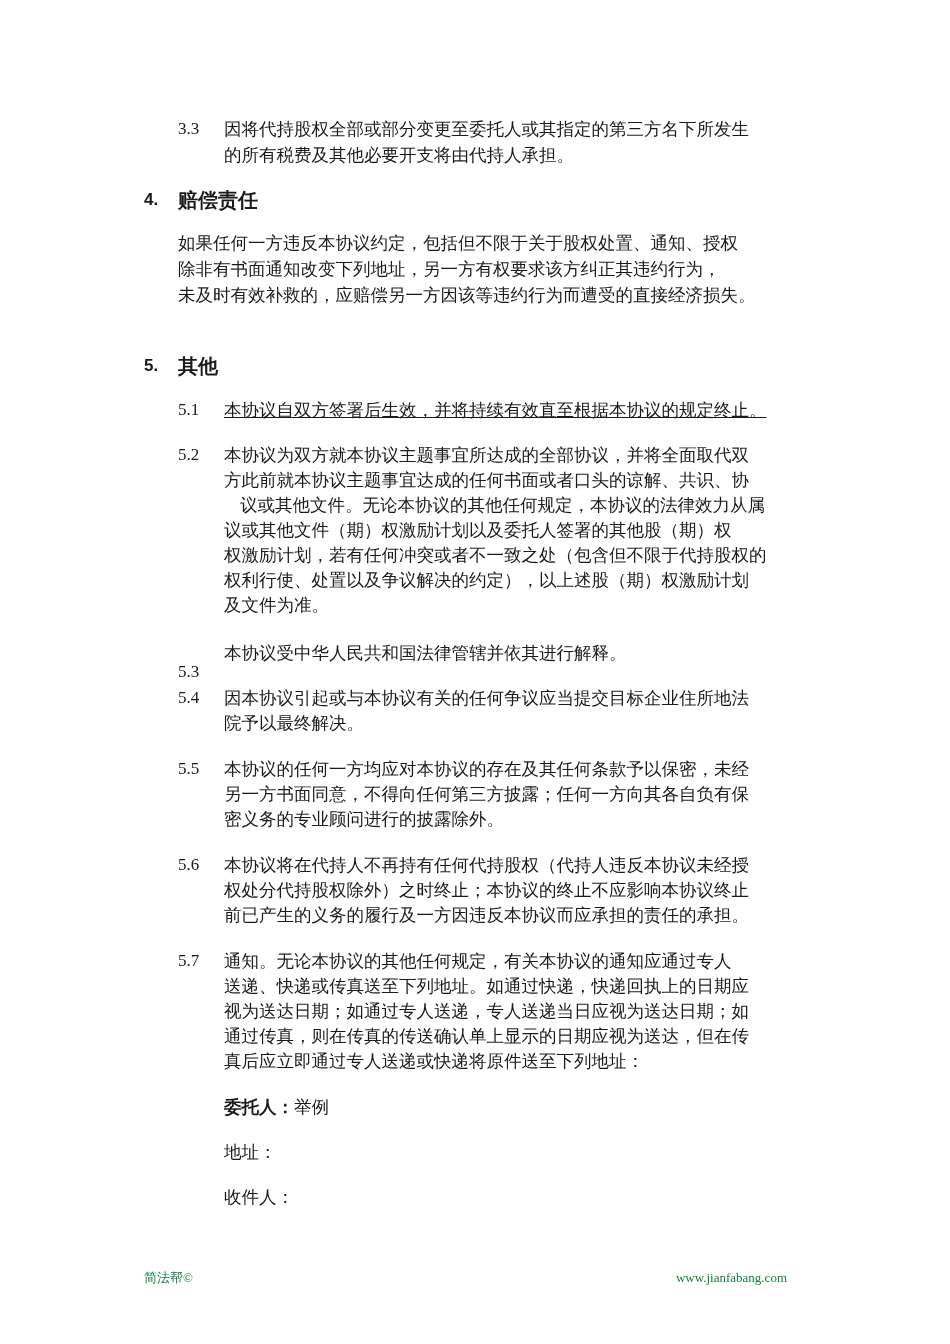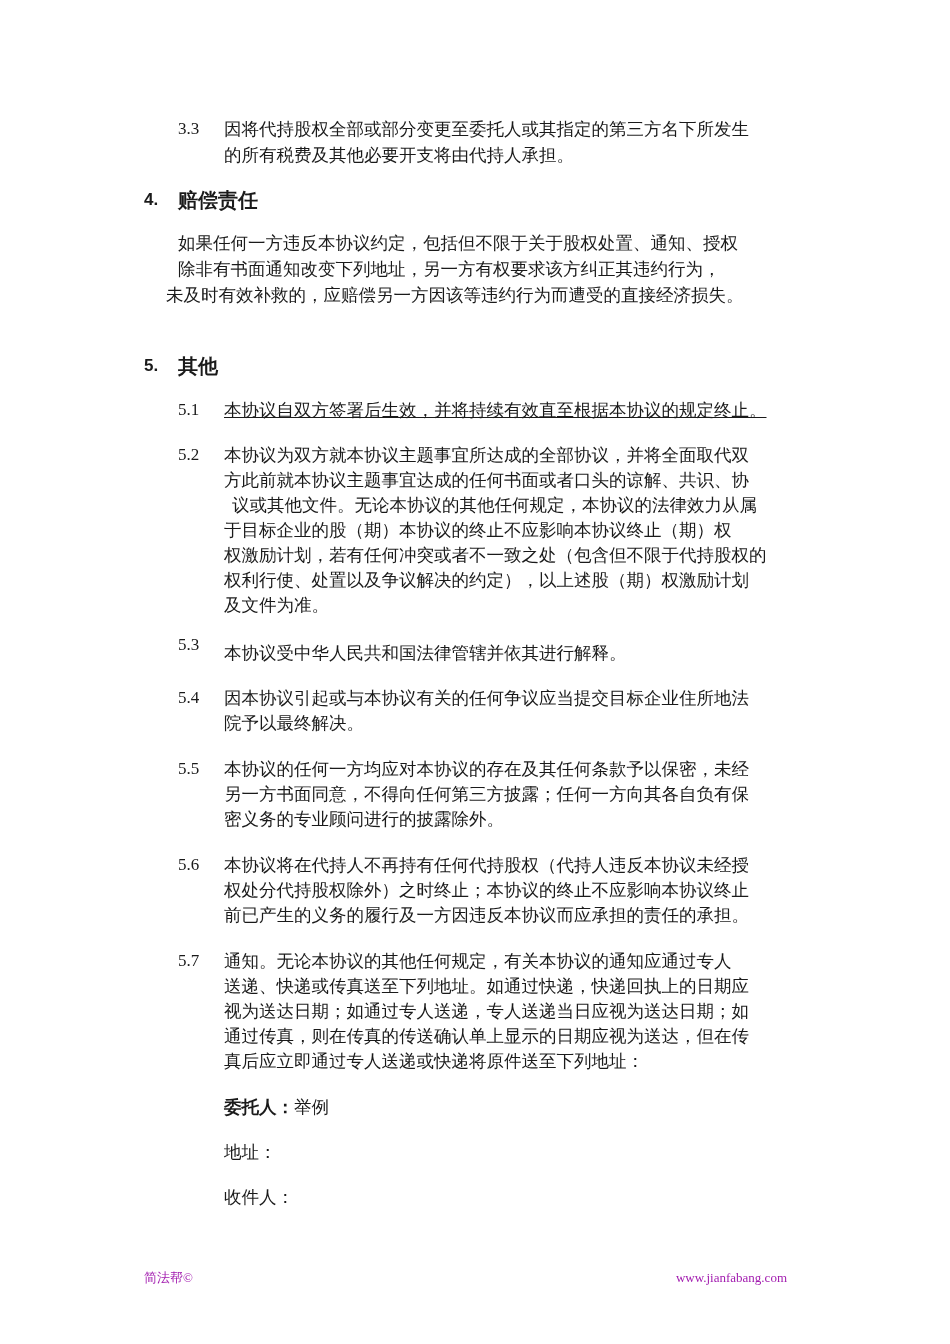--- a/index.html
+++ b/index.html
@@ -7,53 +7,53 @@
       width: 950px; height: 1344px; position: relative; overflow: hidden;
       font-family: "Liberation Serif", "DejaVu Serif", serif;
       color: #1a1a1a;
     }
     .page { position: absolute; left: 0; top: 0; width: 930px; height: 1344px; }
     .line { position: absolute; font-size: 17.5px; line-height: 24px; white-space: nowrap; }
     .num { position: absolute; font-size: 17px; line-height: 24px; }
     .heading-num { position: absolute; font-size: 17px; line-height: 24px; font-weight: bold; font-family: "Liberation Sans", "DejaVu Sans", sans-serif; }
     .heading-text { position: absolute; font-size: 20px; line-height: 24px; font-weight: bold; font-family: "DejaVu Sans", sans-serif; }
     .bold { font-weight: bold; font-family: "DejaVu Sans", sans-serif; }
-    .footer { position: absolute; font-size: 13px; line-height: 16px; color: #a21caf; }
+    .footer { position: absolute; font-size: 13px; line-height: 16px; color: #15803d; }
   </style>
 </head>
 <body>
 
 <div class="page">
 
   <div class="num" style="left:178px; top:117px;">3.3</div>
   <div class="line" style="left:224px; top:143px;">的所有税费及其他必要开支将由代持人承担。</div>
   <div class="line" style="left:224px; top:117px;">因将代持股权全部或部分变更至委托人或其指定的第三方名下所发生</div>
 
   <div class="heading-num" style="left:144px; top:188px;">4.</div>
   <div class="heading-text" style="left:178px; top:188px;">赔偿责任</div>
   <div class="line" style="left:178px; top:231px;">如果任何一方违反本协议约定，包括但不限于关于股权处置、通知、授权</div>
   <div class="line" style="left:178px; top:257px;">除非有书面通知改变下列地址，另一方有权要求该方纠正其违约行为，</div>
-  <div class="line" style="left:166px; top:283px;">未及时有效补救的，应赔偿另一方因该等违约行为而遭受的直接经济损失。</div>
+  <div class="line" style="left:178px; top:283px;">未及时有效补救的，应赔偿另一方因该等违约行为而遭受的直接经济损失。</div>
 
   <div class="heading-num" style="left:144px; top:354px;">5.</div>
   <div class="heading-text" style="left:178px; top:354px;">其他</div>
 
   <div class="num" style="left:178px; top:398px;">5.1</div>
   <div class="line" style="left:224px; top:398px;text-decoration:underline;">本协议自双方签署后生效，并将持续有效直至根据本协议的规定终止。</div>
 
   <div class="num" style="left:178px; top:443px;">5.2</div>
   <div class="line" style="left:224px; top:443px;">本协议为双方就本协议主题事宜所达成的全部协议，并将全面取代双</div>
   <div class="line" style="left:224px; top:468px;">方此前就本协议主题事宜达成的任何书面或者口头的谅解、共识、协</div>
-  <div class="line" style="left:232px; top:493px;">议或其他文件。无论本协议的其他任何规定，本协议的法律效力从属</div>
-  <div class="line" style="left:224px; top:518px;">于目标企业的股（期）本协议的终止不应影响本协议终止（期）权</div>
+  <div class="line" style="left:240px; top:493px;">议或其他文件。无论本协议的其他任何规定，本协议的法律效力从属</div>
+  <div class="line" style="left:224px; top:518px;">议或其他文件（期）权激励计划以及委托人签署的其他股（期）权</div>
   <div class="line" style="left:224px; top:543px;">权激励计划，若有任何冲突或者不一致之处（包含但不限于代持股权的</div>
   <div class="line" style="left:224px; top:568px;">权利行使、处置以及争议解决的约定），以上述股（期）权激励计划</div>
   <div class="line" style="left:224px; top:593px;">及文件为准。</div>
 
-  <div class="num" style="left:178px; top:633px;">5.3</div>
+  <div class="num" style="left:178px; top:660px;">5.3</div>
   <div class="line" style="left:224px; top:641px;">本协议受中华人民共和国法律管辖并依其进行解释。</div>
 
   <div class="num" style="left:178px; top:686px;">5.4</div>
   <div class="line" style="left:224px; top:686px;">因本协议引起或与本协议有关的任何争议应当提交目标企业住所地法</div>
   <div class="line" style="left:224px; top:711px;">院予以最终解决。</div>
 
   <div class="num" style="left:178px; top:757px;">5.5</div>
   <div class="line" style="left:224px; top:757px;">本协议的任何一方均应对本协议的存在及其任何条款予以保密，未经</div>
   <div class="line" style="left:224px; top:782px;">另一方书面同意，不得向任何第三方披露；任何一方向其各自负有保</div>
   <div class="line" style="left:224px; top:807px;">密义务的专业顾问进行的披露除外。</div>

